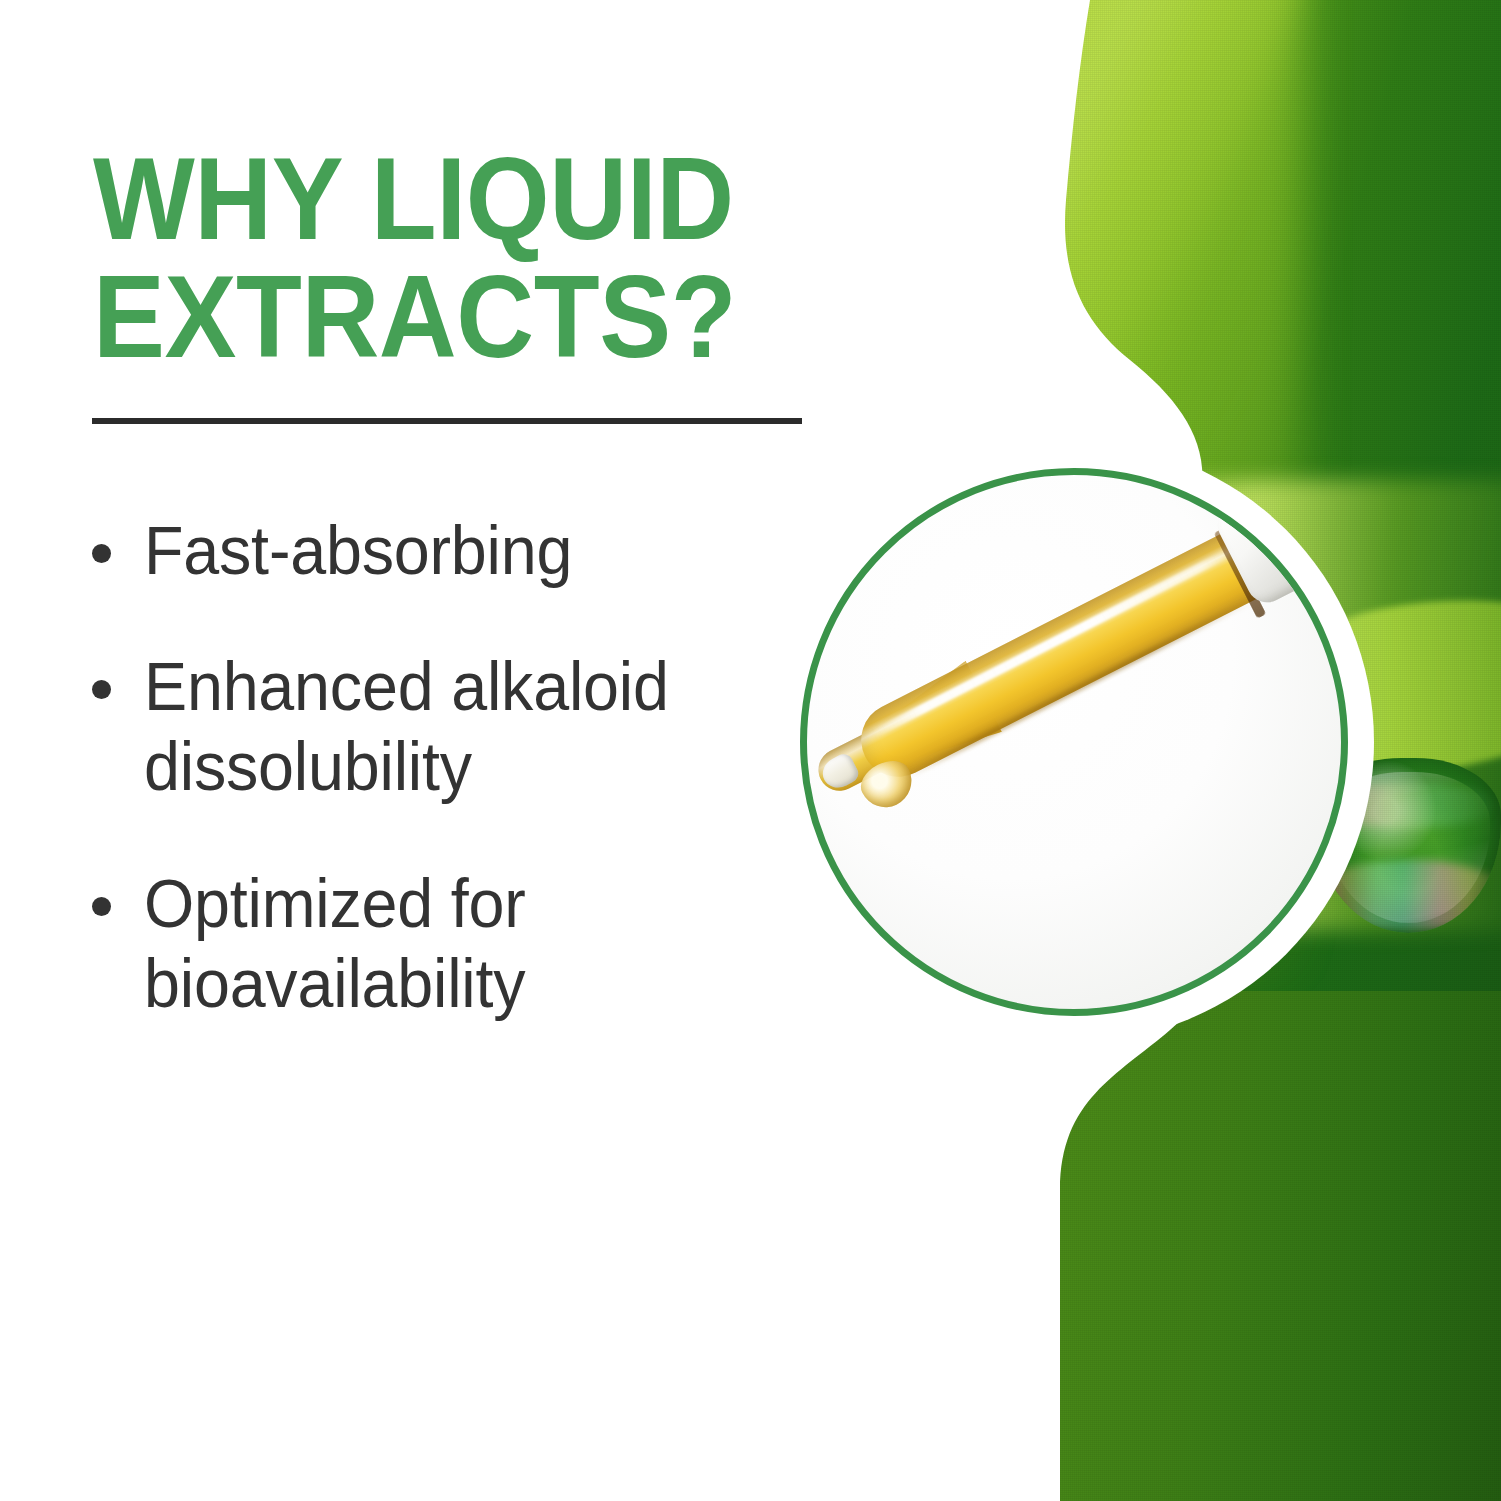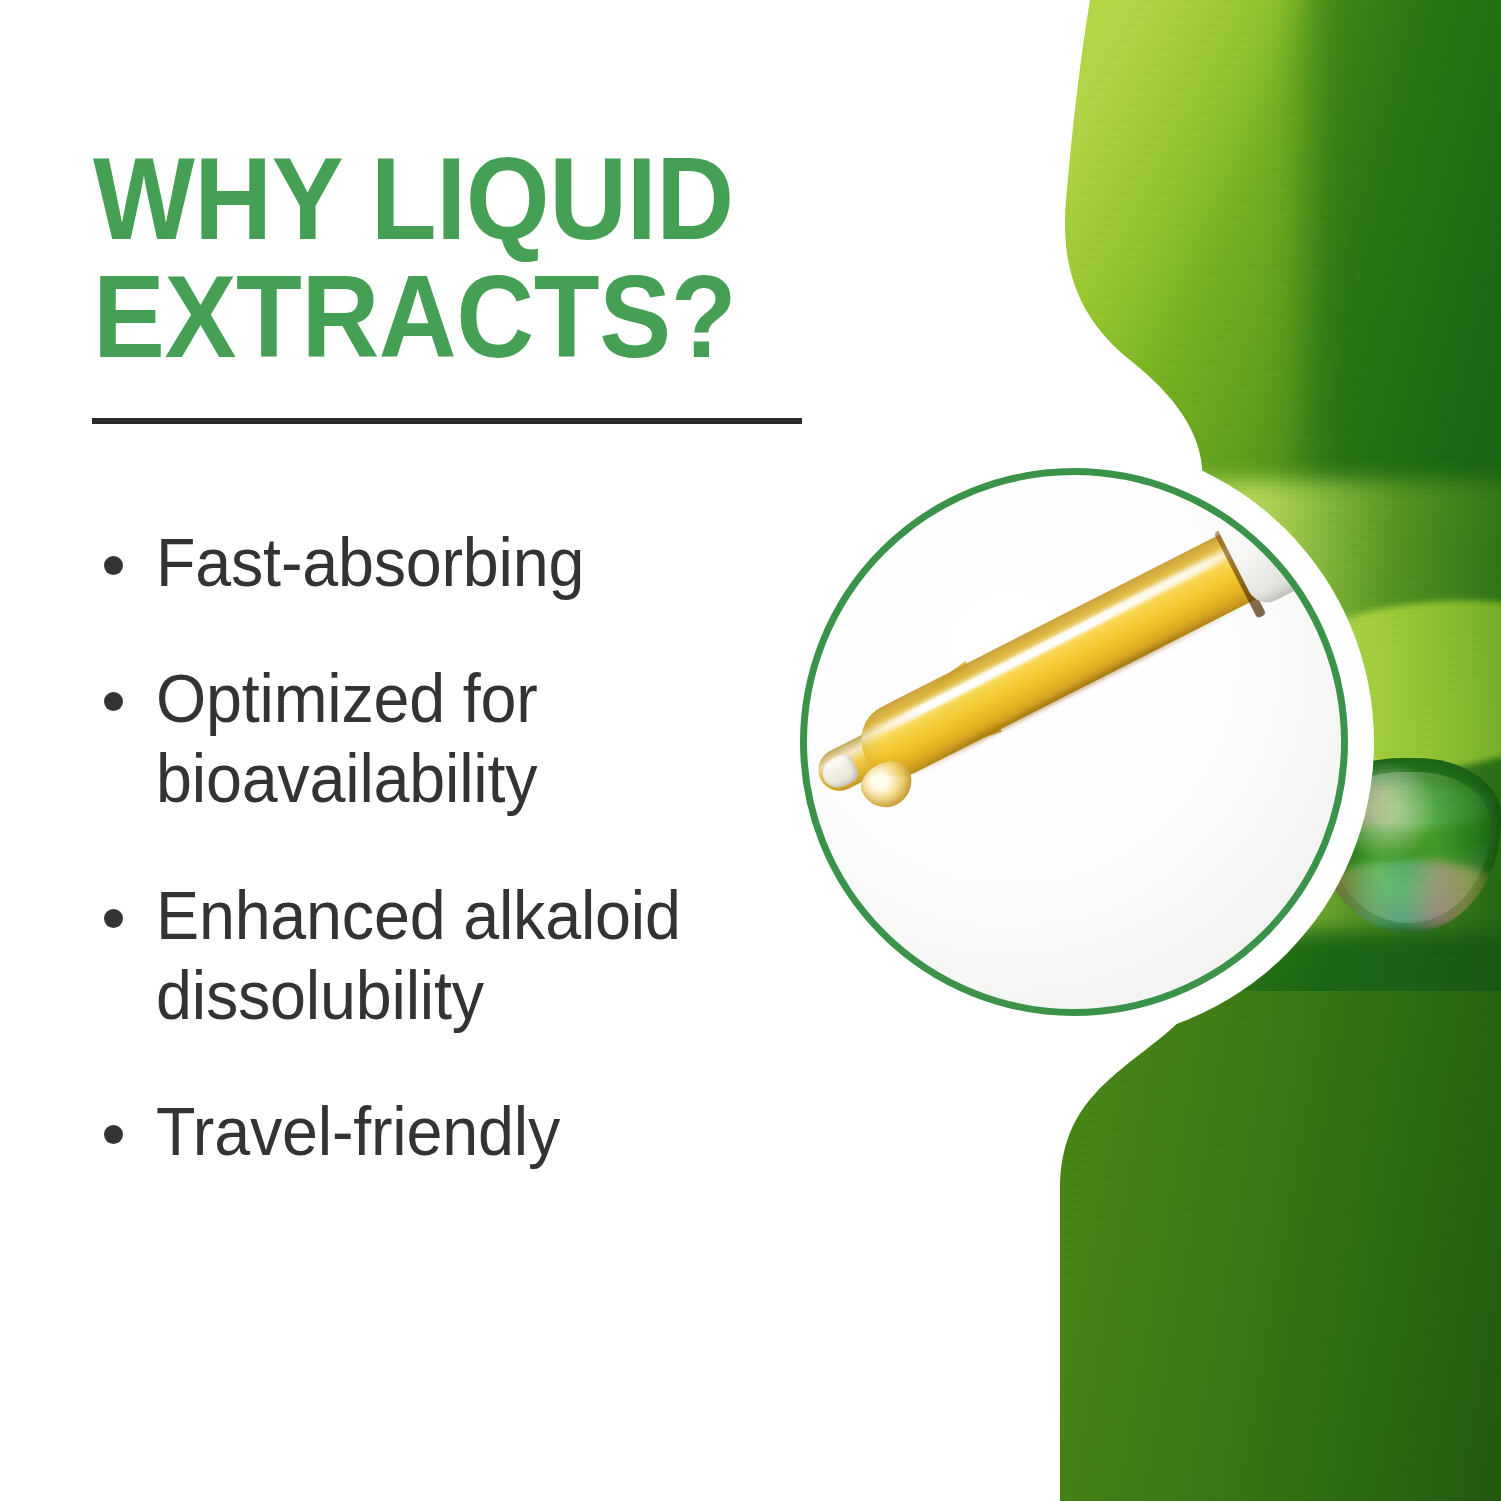--- a/index.html
+++ b/index.html
@@ -397,21 +397,21 @@
     width: 710px;
     height: 6px;
     background: #2b2b2b;
   }
 
   .bullets {
     position: absolute;
     left: 92px;
     top: 510px;
     width: 740px;
-    margin: 12px;
+    margin: 0;
     padding: 0;
     list-style: none;
   }
   .bullet {
     position: relative;
     display: flex;
     align-items: flex-start;
     margin-bottom: 56px;
   }
   .bullet-dot {
@@ -481,27 +481,23 @@
 
     <div class="divider"></div>
 
     <ul class="bullets">
       <li class="bullet">
         <span class="bullet-dot"></span>
         <span class="bullet-text">Fast-absorbing</span>
       </li>
       <li class="bullet">
         <span class="bullet-dot"></span>
-        <span class="bullet-text">Optimized for bioavailability</span>
-      </li>
-      <li class="bullet">
-        <span class="bullet-dot"></span>
         <span class="bullet-text">Enhanced alkaloid dissolubility</span>
       </li>
       <li class="bullet">
         <span class="bullet-dot"></span>
-        <span class="bullet-text">Travel-friendly</span>
+        <span class="bullet-text">Optimized for bioavailability</span>
       </li>
     </ul>
 
   </div>
 
 </div>
 
 </body></html>

